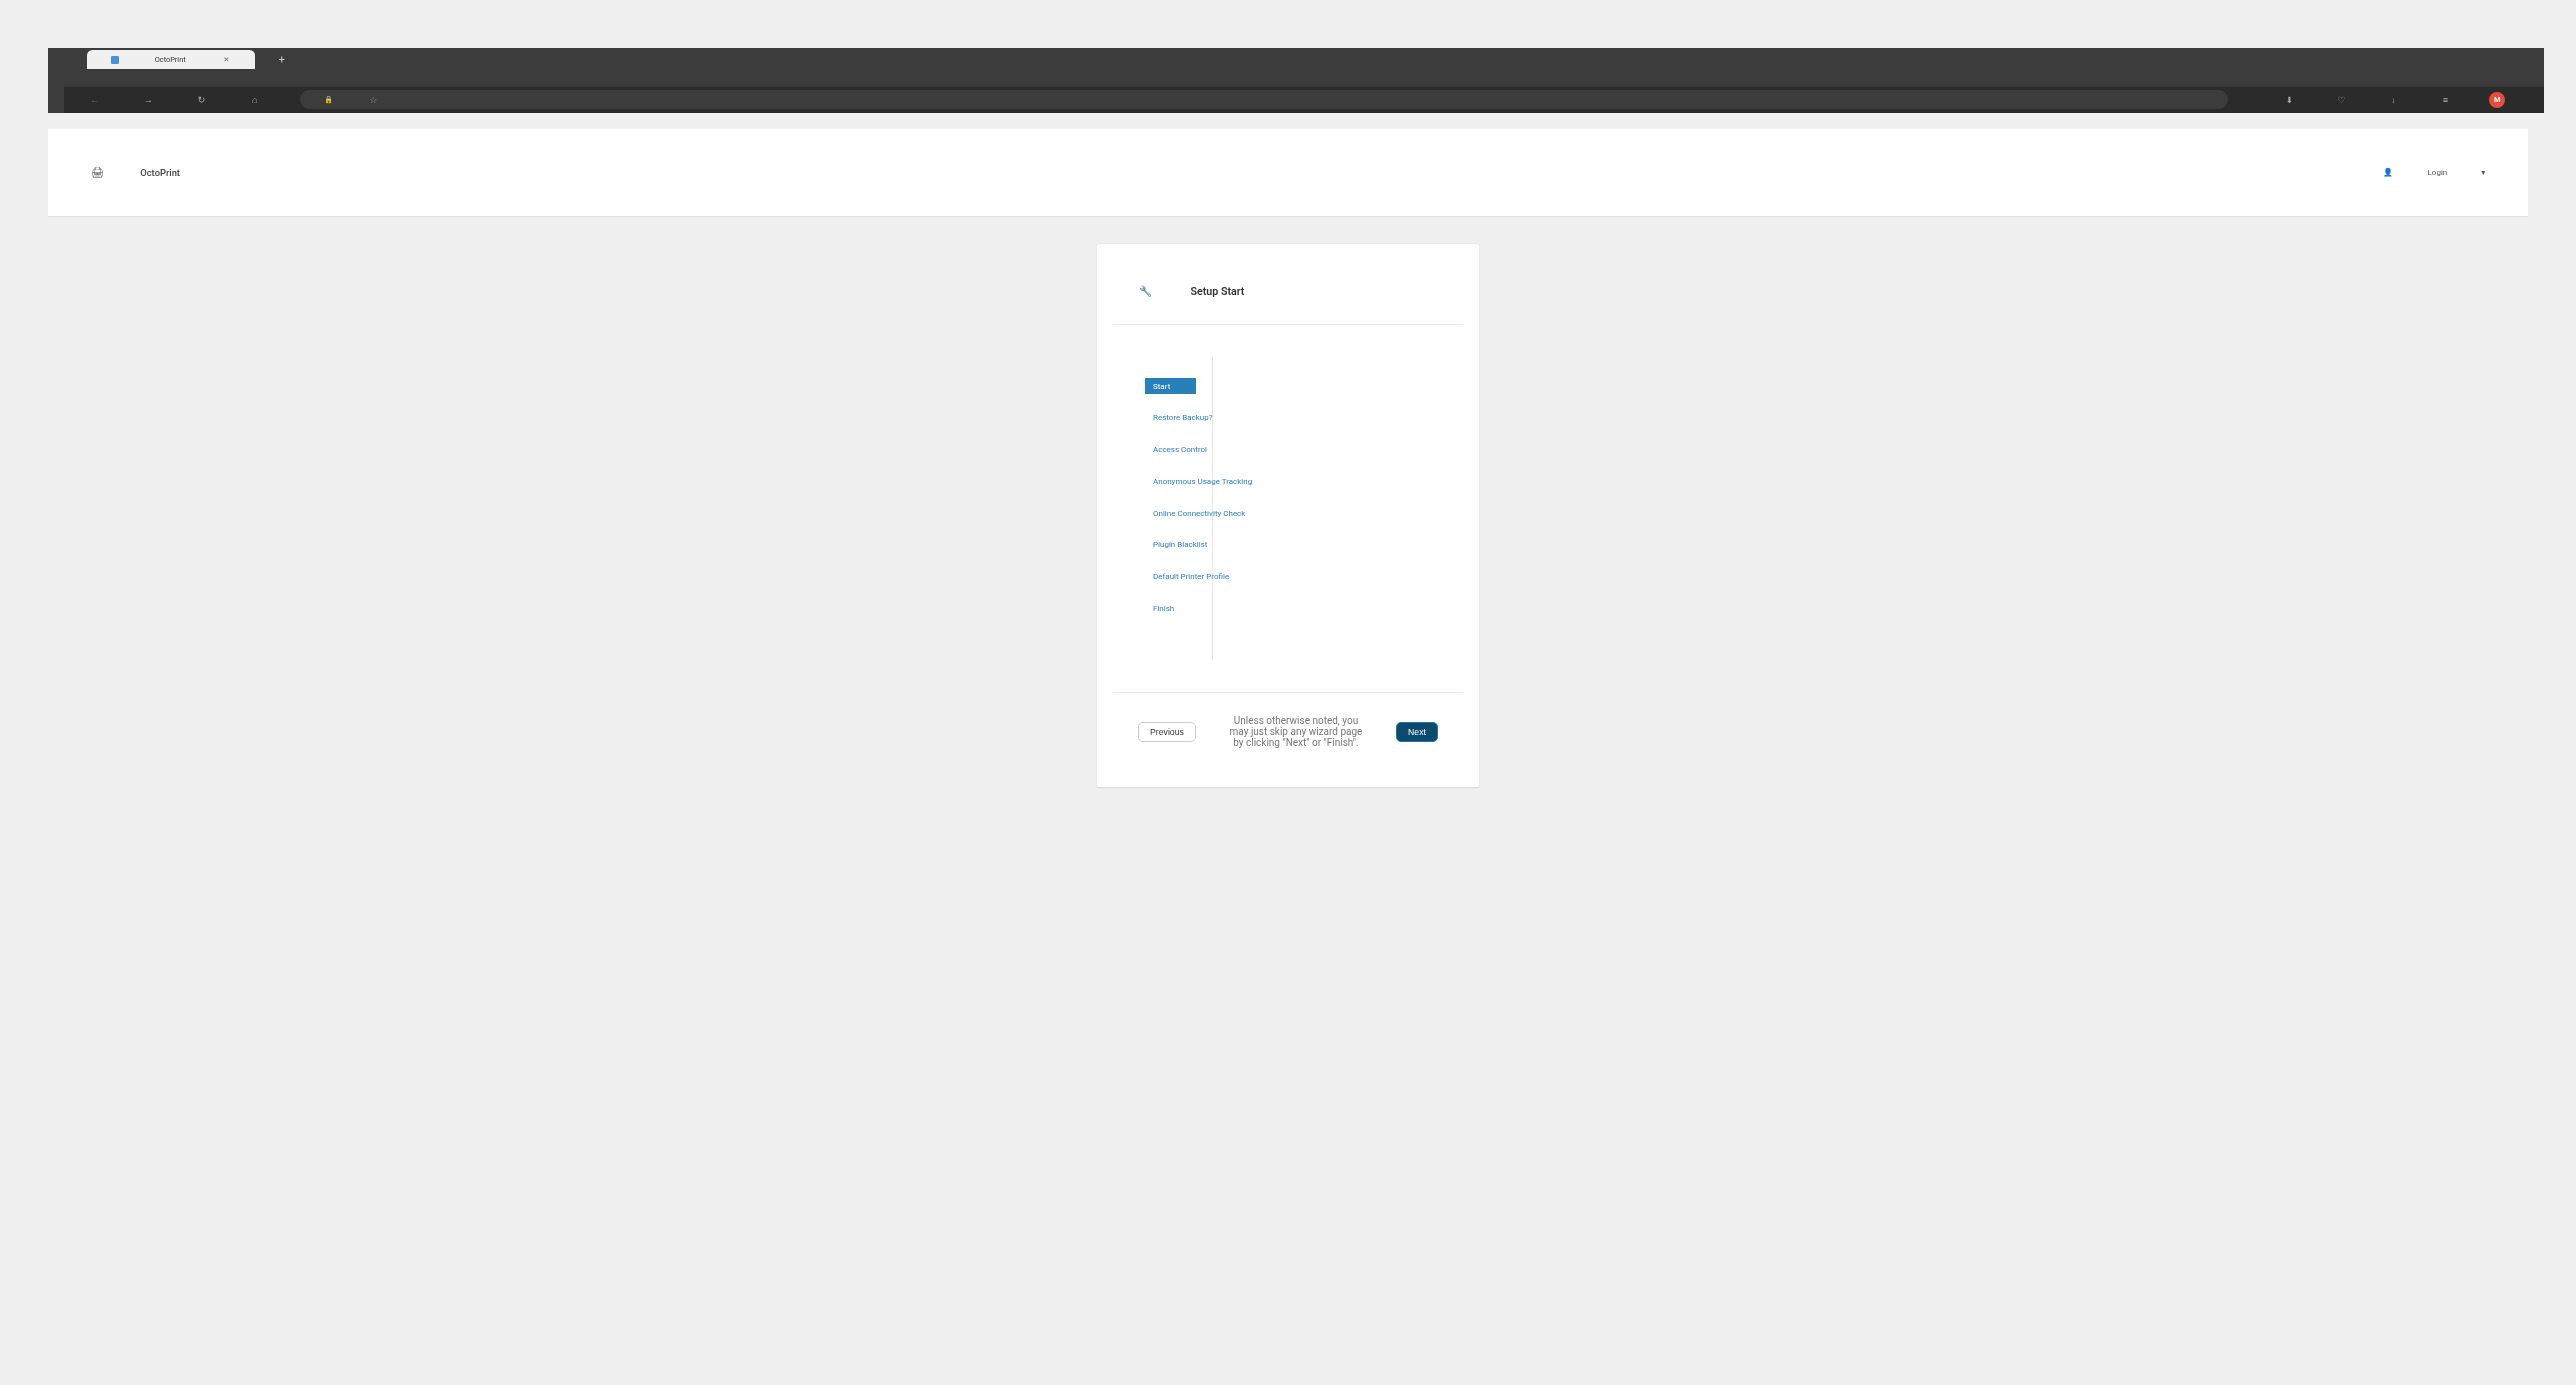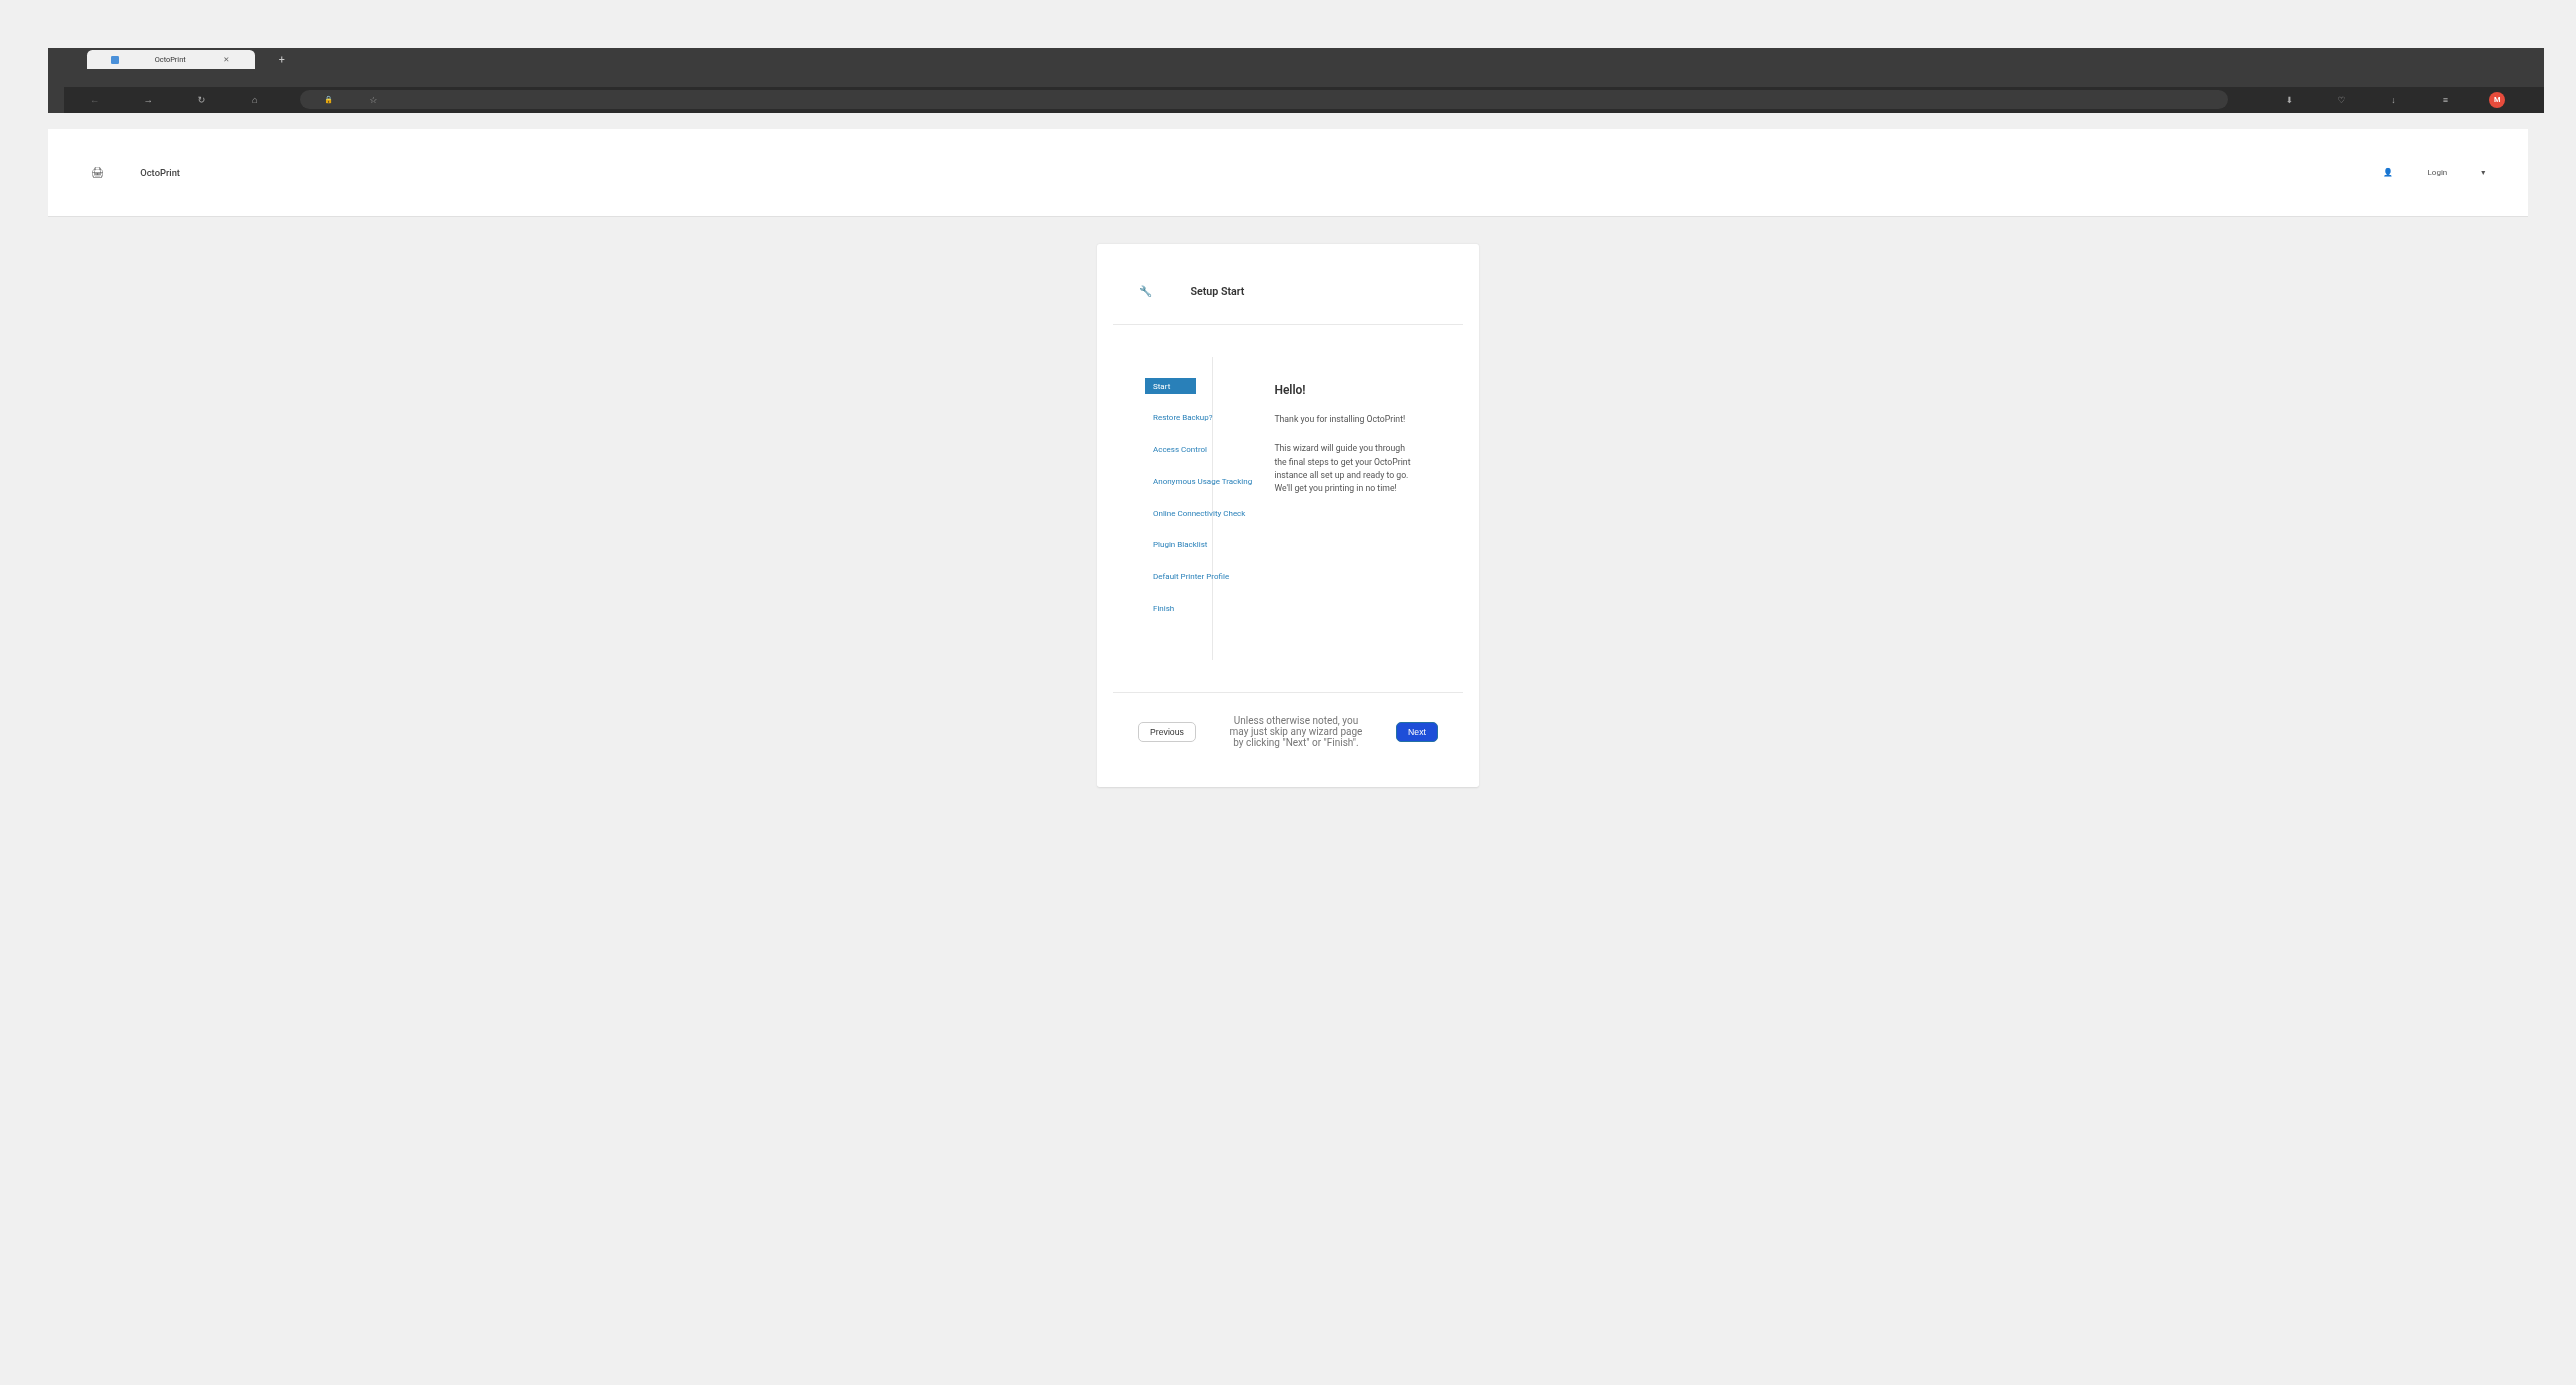--- a/index.html
+++ b/index.html
@@ -244,21 +244,21 @@
       font-size: 8.7px;
       cursor: pointer;
       font-weight: 400;
     }
     .btn-default {
       background: white;
       border-color: #ccc;
       color: #333;
     }
     .btn-primary {
-      background: #1d4ed8;
+      background: #0c4a6e;
       border-color: #2471a3;
       color: white;
     }
   </style>
 </head>
 <body>
 
 <div class="browser-chrome">
 
   <div class="tab-bar">
@@ -323,25 +323,20 @@
         <a class="wizard-nav-item active" href="#">Start</a>
         <a class="wizard-nav-item" href="#">Restore Backup?</a>
         <a class="wizard-nav-item" href="#">Access Control</a>
         <a class="wizard-nav-item" href="#">Anonymous Usage Tracking</a>
         <a class="wizard-nav-item" href="#">Online Connectivity Check</a>
         <a class="wizard-nav-item" href="#">Plugin Blacklist</a>
         <a class="wizard-nav-item" href="#">Default Printer Profile</a>
         <a class="wizard-nav-item" href="#">Finish</a>
       </nav>
 
-      <div class="wizard-main">
-        <h2 class="wizard-content-title">Hello!</h2>
-        <p class="wizard-content-text">Thank you for installing OctoPrint!</p>
-        <p class="wizard-content-text">This wizard will guide you through the final steps to get your OctoPrint instance all set up and ready to go. We'll get you printing in no time!</p>
-      </div>
     </div>
 
     <div class="wizard-footer">
       <button class="btn btn-default">Previous</button>
       <span class="wizard-footer-hint">Unless otherwise noted, you may just skip any wizard page by clicking "Next" or "Finish".</span>
       <button class="btn btn-primary">Next</button>
     </div>
   </div>
 </div>
 

